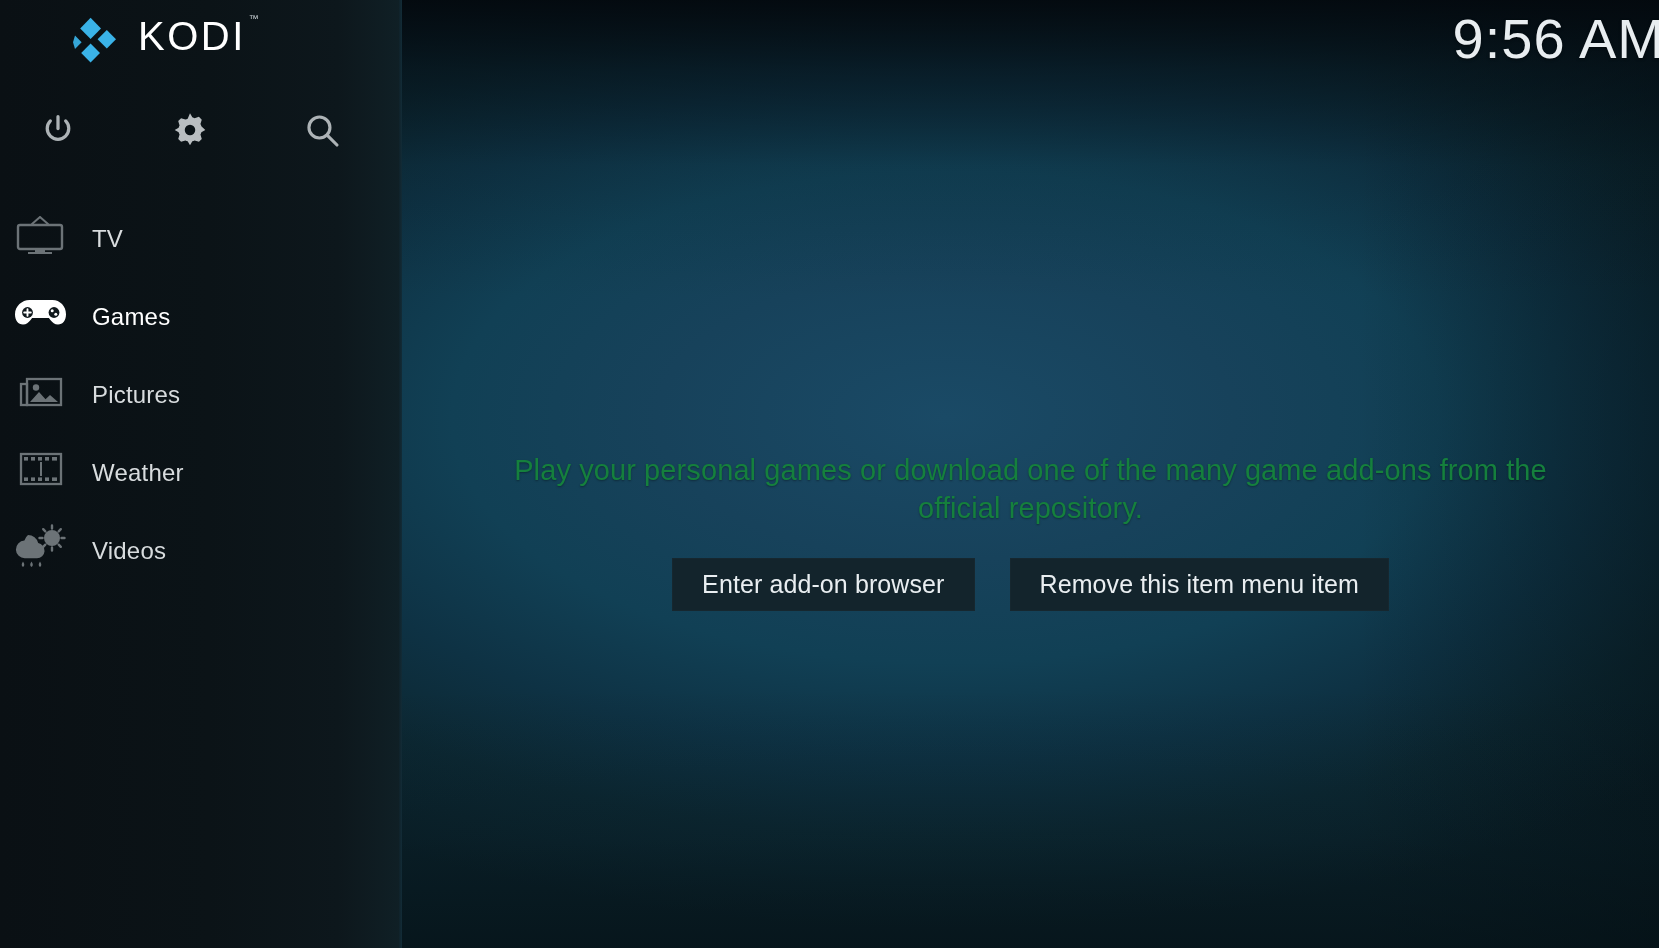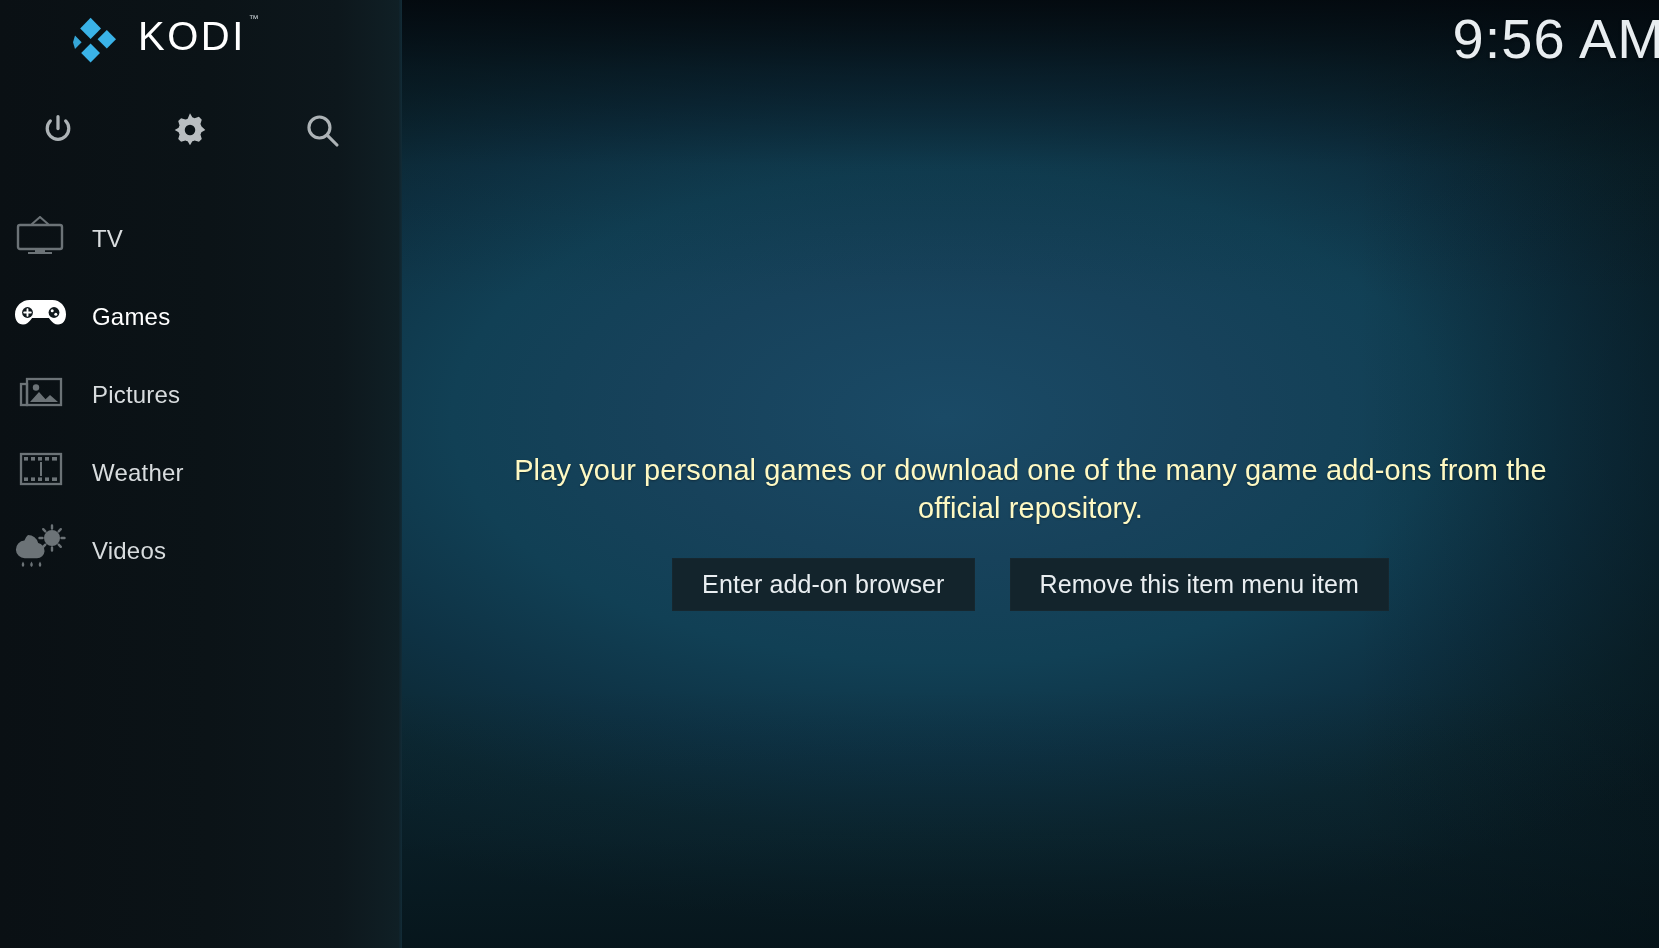--- a/index.html
+++ b/index.html
@@ -177,21 +177,21 @@
     position:absolute;
     top:452px;
     left:0; right:0;
     display:flex;
     flex-direction:column;
     align-items:center;
   }
   .content-text {
     width:1120px;
     text-align:center;
-    color:#fef9c3;
+    color:#15803d;
     font-size:29px;
     font-weight:400;
     line-height:1.3;
     letter-spacing:0.1px;
     font-family:"Liberation Sans", sans-serif;
     text-shadow:0 1px 2px rgba(0,0,0,0.35);
   }
   .button-row {
     margin-top:31px;
     display:flex;

